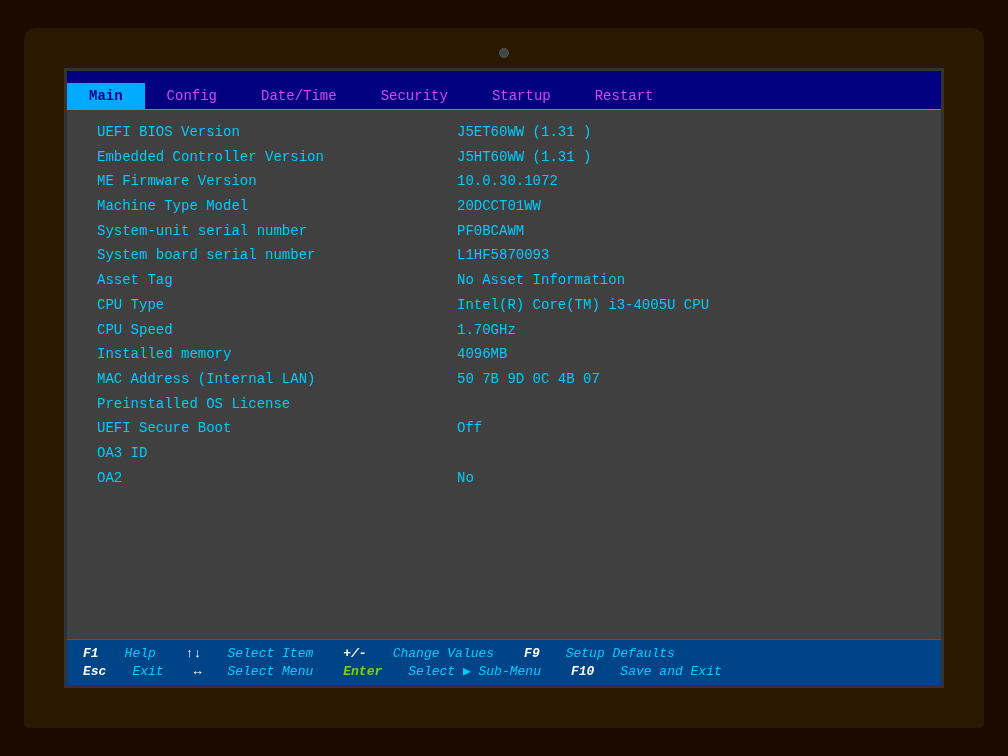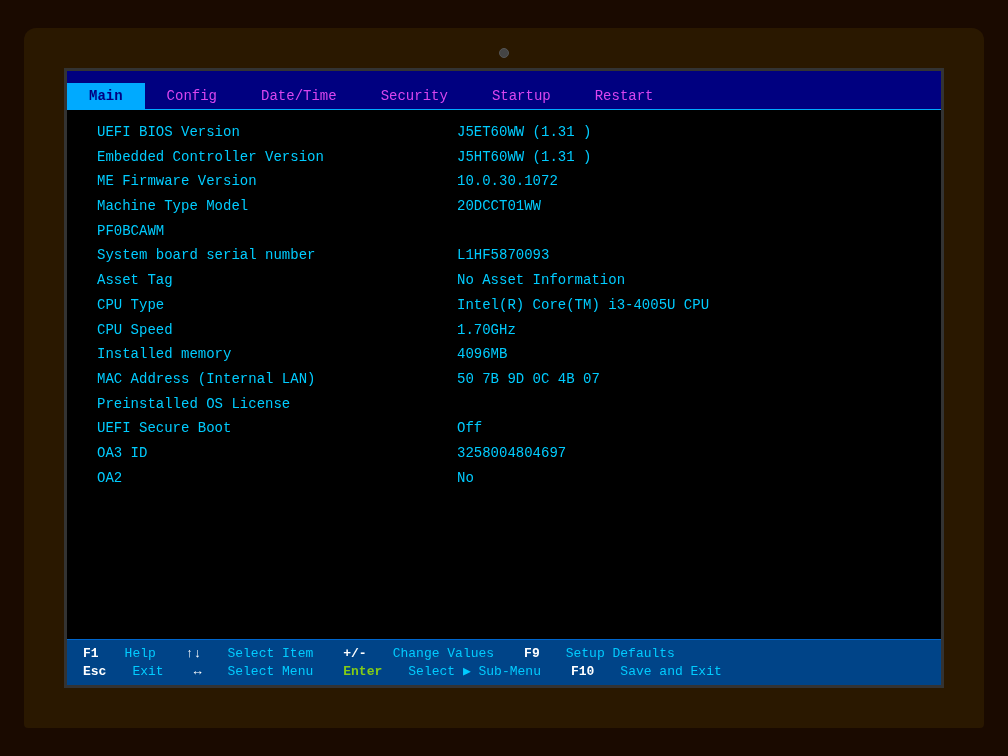--- a/index.html
+++ b/index.html
@@ -76,21 +76,21 @@
     }
 
     .nav-item.active {
       background: #00aaff;
       color: #000080;
       font-weight: bold;
     }
 
     .content-area {
       flex: 1;
-      background: #000000;
+      background: #404040;
       padding: 12px 30px;
       overflow: hidden;
     }
 
     .info-row {
       display: flex;
       margin-bottom: 3px;
       font-family: 'Courier New', monospace;
       font-size: 14px;
       line-height: 1.55;
@@ -135,20 +135,21 @@
 
     .footer-enter {
       color: #84cc16;
       font-weight: bold;
     }
 
     .footer-item {
       display: flex;
       align-items: center;
       gap: 6px;
+      font-style: italic;
     }
   </style>
 </head>
 <body>
 
 <div class="laptop-frame">
   <div class="camera"></div>
   <div class="screen">
     <div class="title-bar">
       <span></span>
@@ -174,20 +175,21 @@
         </div>
         <div class="info-row">
           <span class="info-label">ME Firmware Version</span>
           <span class="info-value">10.0.30.1072</span>
         </div>
         <div class="info-row">
           <span class="info-label">Machine Type Model</span>
           <span class="info-value">20DCCT01WW</span>
         </div>
         <div class="info-row">
+          <span class="info-label">System-unit serial number</span>
           <span class="info-value">PF0BCAWM</span>
         </div>
         <div class="info-row">
           <span class="info-label">System board serial number</span>
           <span class="info-value">L1HF5870093</span>
         </div>
         <div class="info-row">
           <span class="info-label">Asset Tag</span>
           <span class="info-value">No Asset Information</span>
         </div>
@@ -209,21 +211,20 @@
         </div>
         <div class="info-row">
           <span class="info-label">Preinstalled OS License</span>
         </div>
         <div class="info-row">
           <span class="info-label">UEFI Secure Boot</span>
           <span class="info-value">Off</span>
         </div>
         <div class="info-row">
           <span class="info-label">OA3 ID</span>
-          <span class="info-value">3258004804697</span>
         </div>
         <div class="info-row">
           <span class="info-label">OA2</span>
           <span class="info-value">No</span>
         </div>
       </div>
     <div class="footer-bar">
       <div class="footer-row">
 
       <span class="footer-item">

